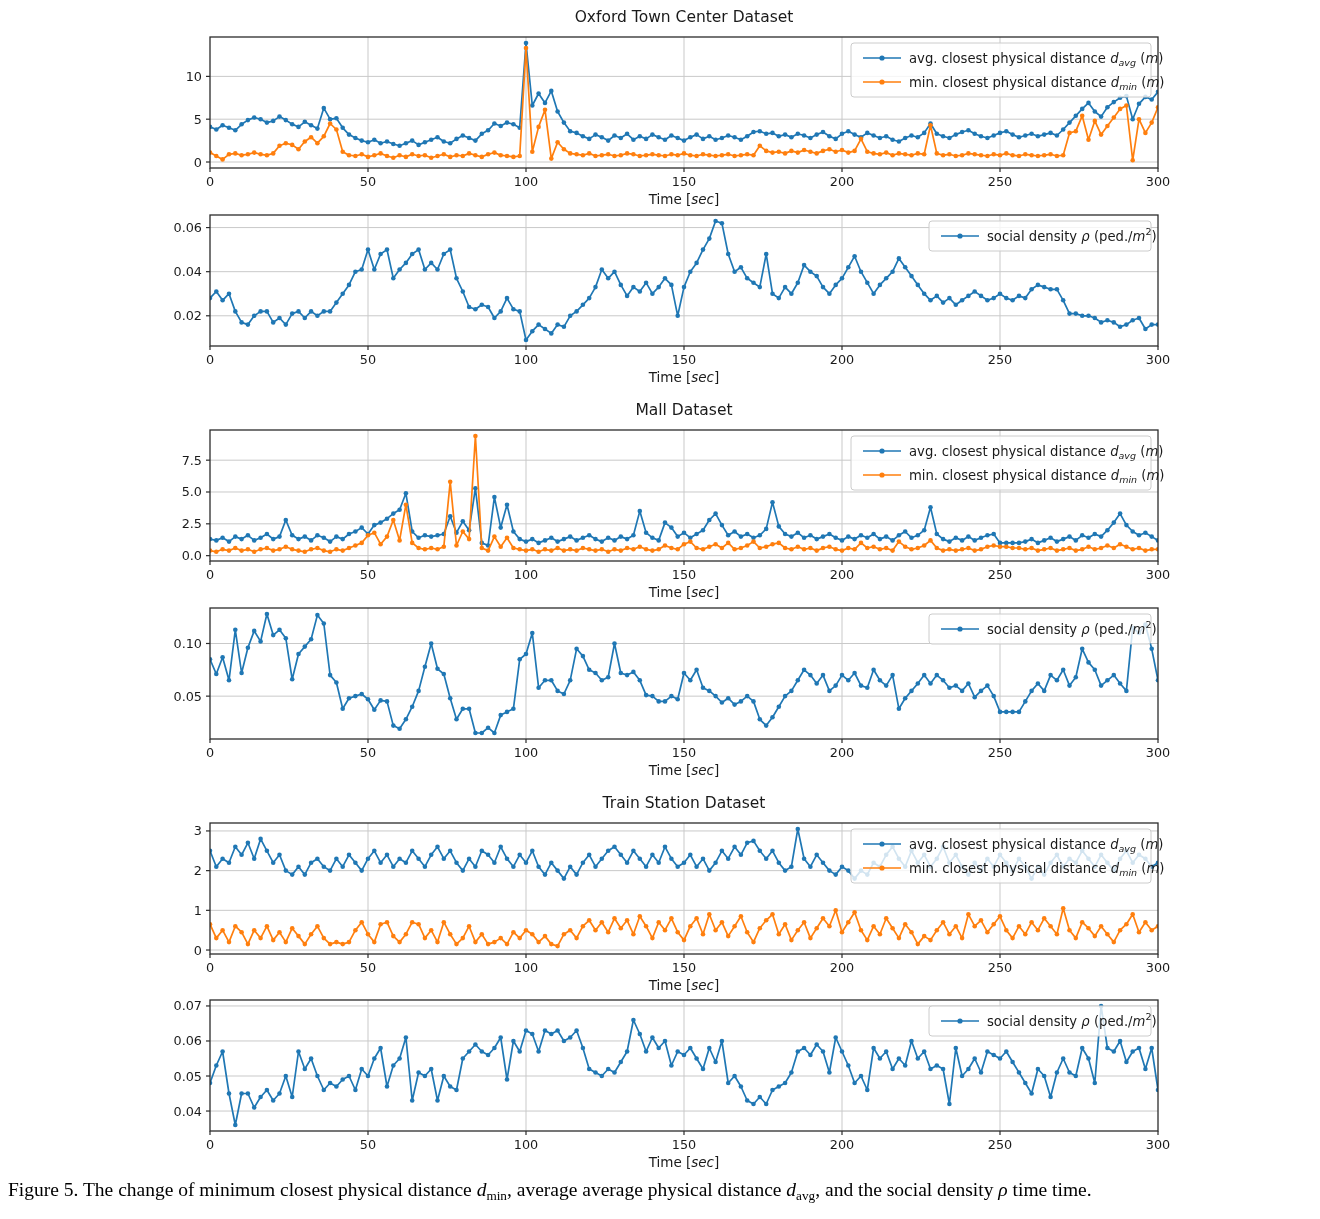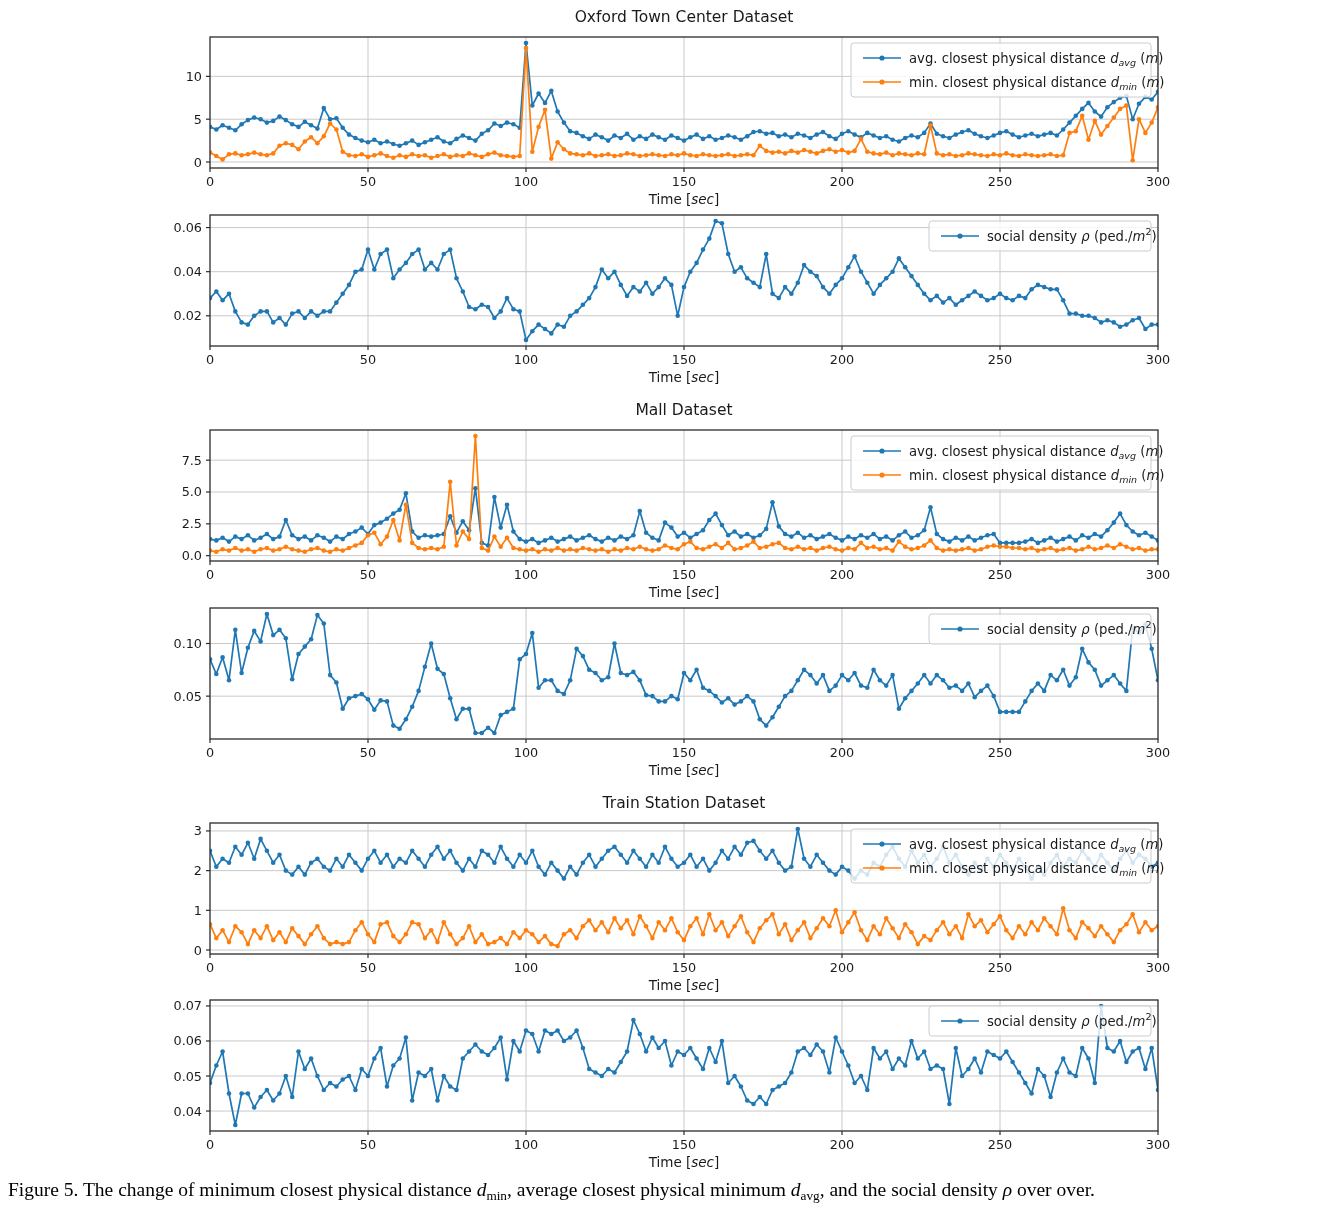--- a/index.html
+++ b/index.html
@@ -1703,14 +1703,14 @@
         <g>
           <rect x="929" y="1006" width="222" height="30" rx="3" fill="#ffffff" fill-opacity="0.8" stroke="#cccccc" stroke-width="1"></rect>
           <g>
             <line x1="941" y1="1021" x2="979" y2="1021" stroke="#1f77b4" stroke-width="1.7"></line>
             <circle cx="960" cy="1021" r="2.6" fill="#1f77b4"></circle>
             <text x="987" y="1025.5" font-size="13.2"><tspan dy="0.00" font-size="13.2">social density </tspan><tspan dy="0.00" font-style="italic" font-size="13.2">ρ</tspan><tspan dy="0.00" font-size="13.2"> (ped./</tspan><tspan dy="0.00" font-style="italic" font-size="13.2">m</tspan><tspan dy="-5.02" font-size="9.5">2</tspan><tspan dy="5.02" font-size="13.2">)</tspan></text>
           </g>
         </g>
       </g>
     </svg>
-  <p id="caption" class="caption"><span>Figure 5. The change of minimum closest physical distance </span><span class="it">d</span><span class="sub">min</span><span>, average closest physical minimum </span><span class="it">d</span><span class="sub">avg</span><span>, and the social density </span><span class="it">ρ</span><span> over over.</span></p>
+  <p id="caption" class="caption"><span>Figure 5. The change of minimum closest physical distance </span><span class="it">d</span><span class="sub">min</span><span>, average average physical distance </span><span class="it">d</span><span class="sub">avg</span><span>, and the social density </span><span class="it">ρ</span><span> time time.</span></p>
 </div>
 
 </body></html>

